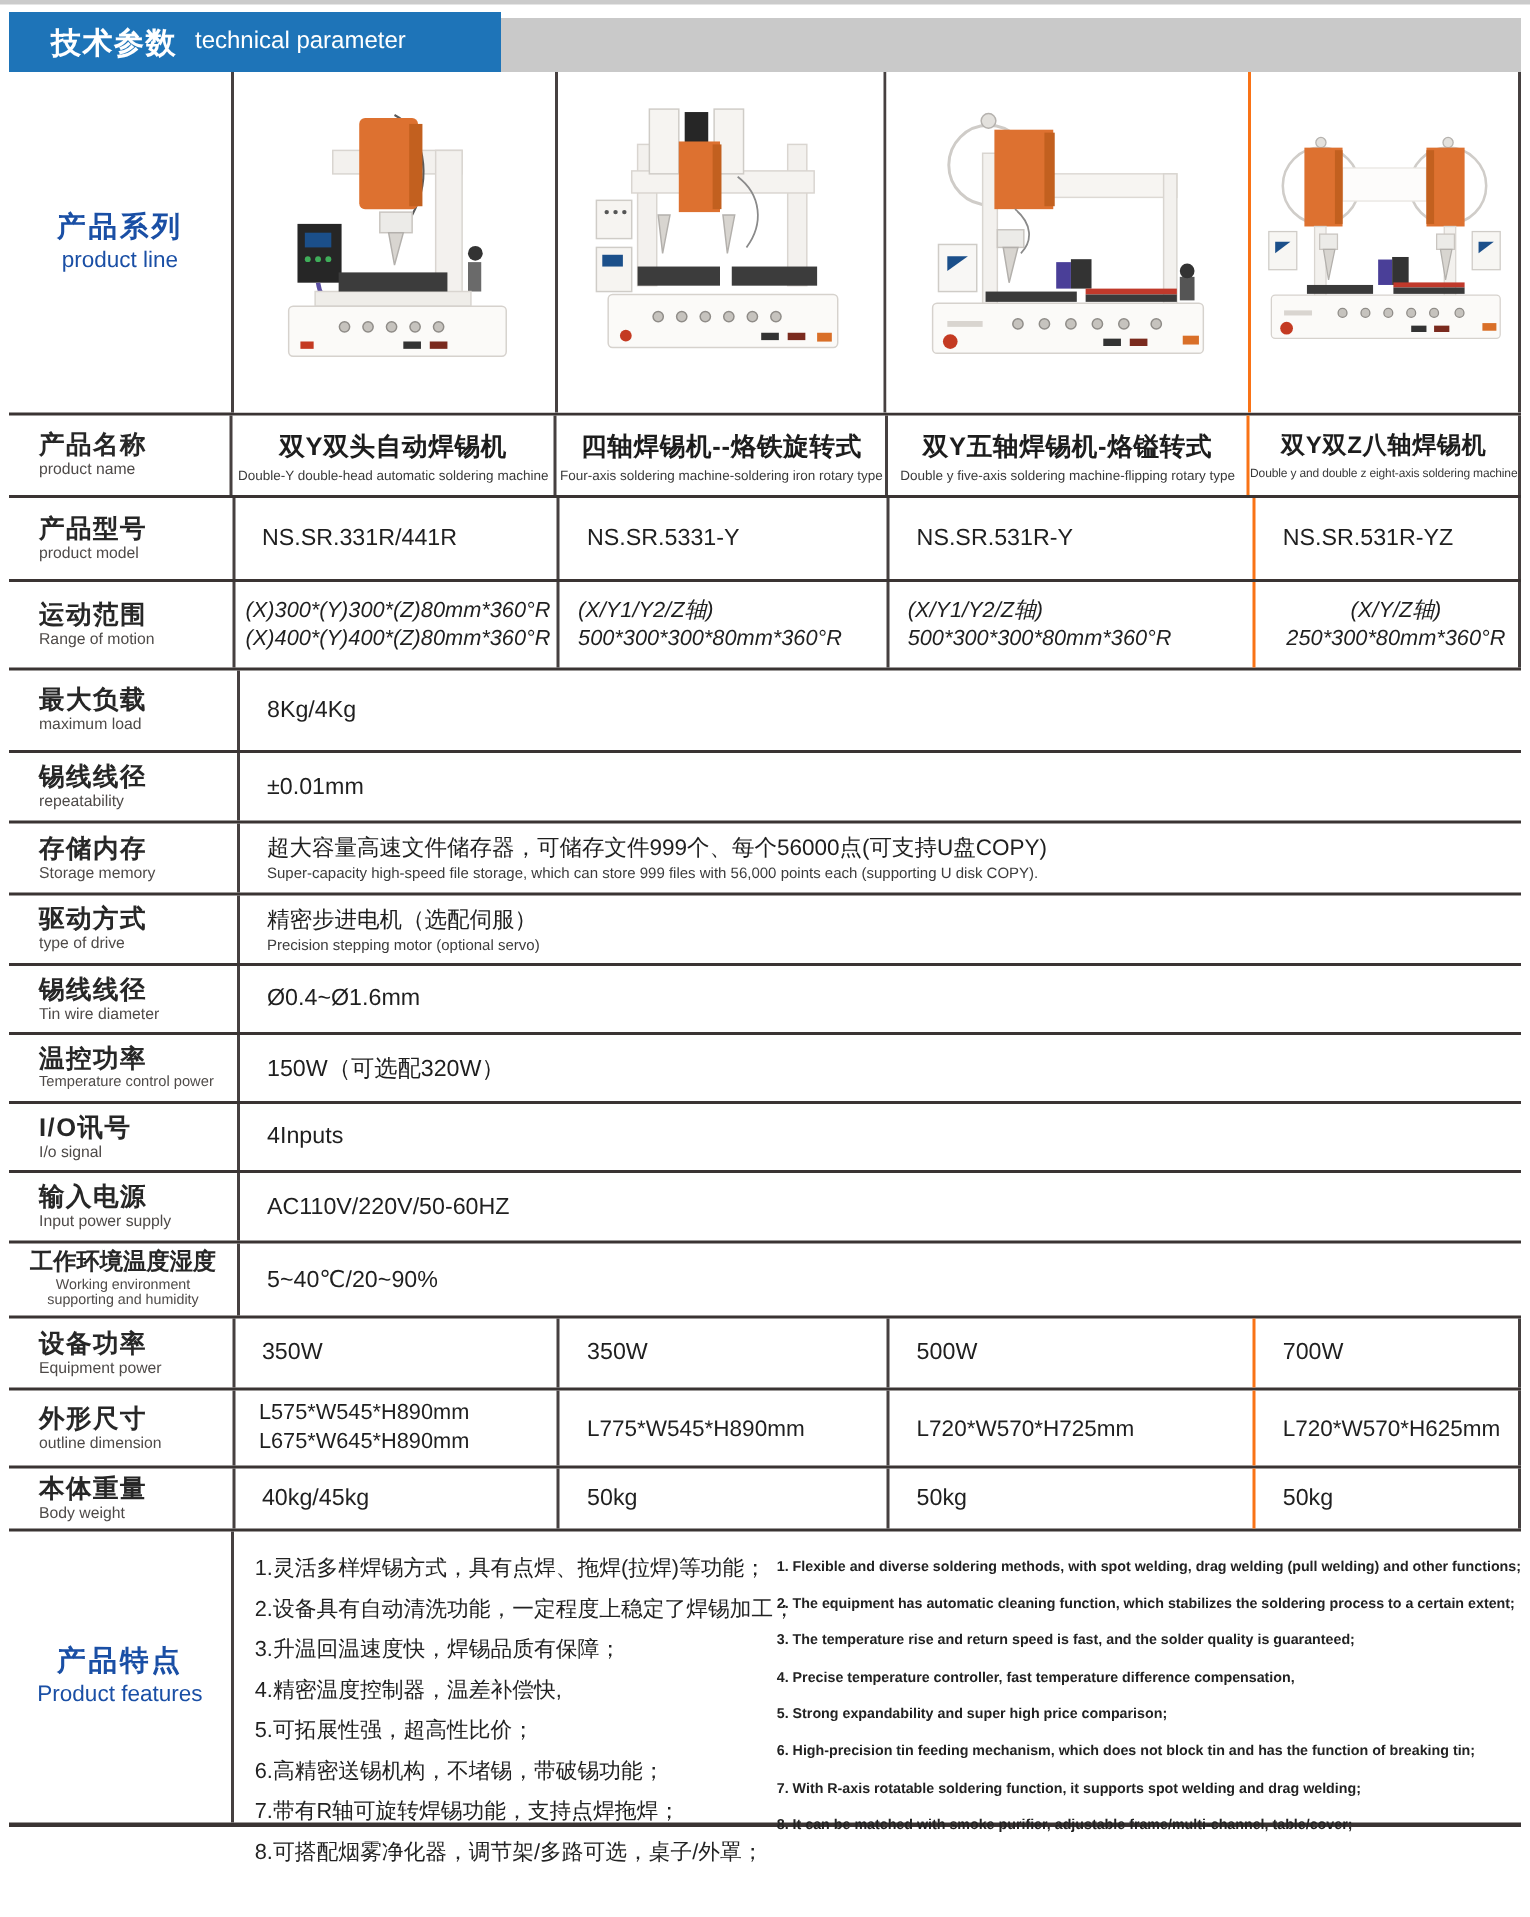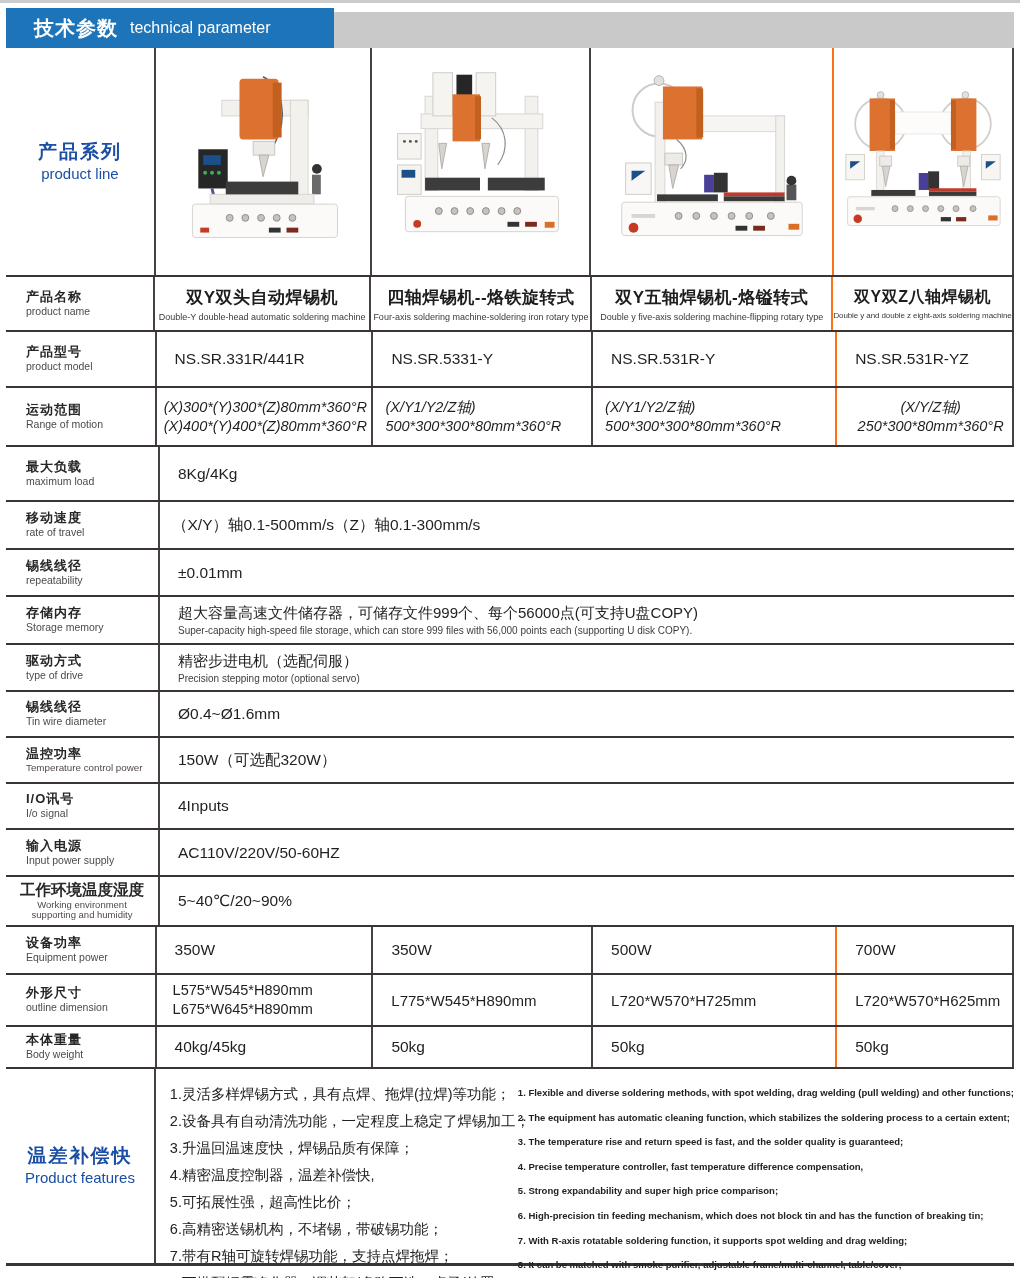--- a/index.html
+++ b/index.html
@@ -11,21 +11,21 @@
                display:flex;align-items:center;padding-left:28px;box-sizing:border-box;}
   .banner-blue .zh{color:#fff;font-size:20px;font-weight:bold;letter-spacing:1px;}
   .banner-blue .en{color:#fff;font-size:16px;margin-left:12px;}
   .banner-gray{position:absolute;left:334px;top:12px;width:680px;height:36px;background:#c9c9c9;}
   
   .tbl{position:absolute;left:6px;top:48px;width:1008px;}
   .row{display:flex;border-bottom:2px solid #3a3433;box-sizing:border-box;}
   .row.last{border-bottom:3px solid #3a3433;}
   .lab{width:154px;box-sizing:border-box;border-right:2px solid #464040;
        display:flex;flex-direction:column;justify-content:center;padding-left:20px;}
-  .lab .zh{font-size:13px;font-weight:bold;color:#272727;letter-spacing:1px;line-height:1.15;}
+  .lab .zh{font-size:17px;font-weight:bold;color:#272727;letter-spacing:1px;line-height:1.15;}
   .lab .en{font-size:10.5px;color:#4e4a48;line-height:1.1;margin-top:1px;}
   .lab.center{padding-left:0;align-items:center;text-align:center;}
   .lab.center .zh{letter-spacing:0;}
   .lab.blue .zh{font-size:19px;color:#1a4fa5;letter-spacing:2px;}
   .lab.blue .en{font-size:15px;color:#1a4fa5;margin-top:3px;}
   .c{box-sizing:border-box;}
   .w1{width:222px;border-right:2px solid #464040;}
   .w2{width:225px;border-right:2px solid #464040;}
   .w3{width:250px;border-right:2px solid #f97316;}
   .w4{width:181px;border-right:2px solid #464040;align-items:center;}
@@ -277,29 +277,20 @@
     <div class="row" style="height:55px;">
       <div class="lab">
         <span class="zh">最大负载</span>
         <span class="en">maximum load</span>
       </div>
       <div class="merged">
           <span class="val">8Kg/4Kg</span>
         </div>
     </div>
 
-    <div class="row" style="height:48px;">
-      <div class="lab">
-        <span class="zh">移动速度</span>
-        <span class="en">rate of travel</span>
-      </div>
-      <div class="merged" style="padding-left:12px;">
-          <span class="val">（X/Y）轴0.1-500mm/s（Z）轴0.1-300mm/s</span>
-        </div>
-    </div>
 
     <div class="row" style="height:47px;">
       <div class="lab">
         <span class="zh">锡线线径</span>
         <span class="en">repeatability</span>
       </div>
       <div class="merged">
           <span class="val">±0.01mm</span>
         </div>
     </div>
@@ -430,21 +421,21 @@
       <div class="c w3 plain">
           <span class="val">50kg</span>
         </div>
       <div class="c w4 plain">
           <span class="val">50kg</span>
         </div>
     </div>
 
     <div class="row last" style="height:197px;">
       <div class="lab center blue">
-        <span class="zh">温差补偿快</span>
+        <span class="zh">产品特点</span>
         <span class="en">Product features</span>
       </div>
       <div class="feat-wrap">
         <div class="feat-zh">
           <div>1.灵活多样焊锡方式，具有点焊、拖焊(拉焊)等功能；</div>
           <div>2.设备具有自动清洗功能，一定程度上稳定了焊锡加工；</div>
           <div>3.升温回温速度快，焊锡品质有保障；</div>
           <div>4.精密温度控制器，温差补偿快,</div>
           <div>5.可拓展性强，超高性比价；</div>
           <div>6.高精密送锡机构，不堵锡，带破锡功能；</div>

